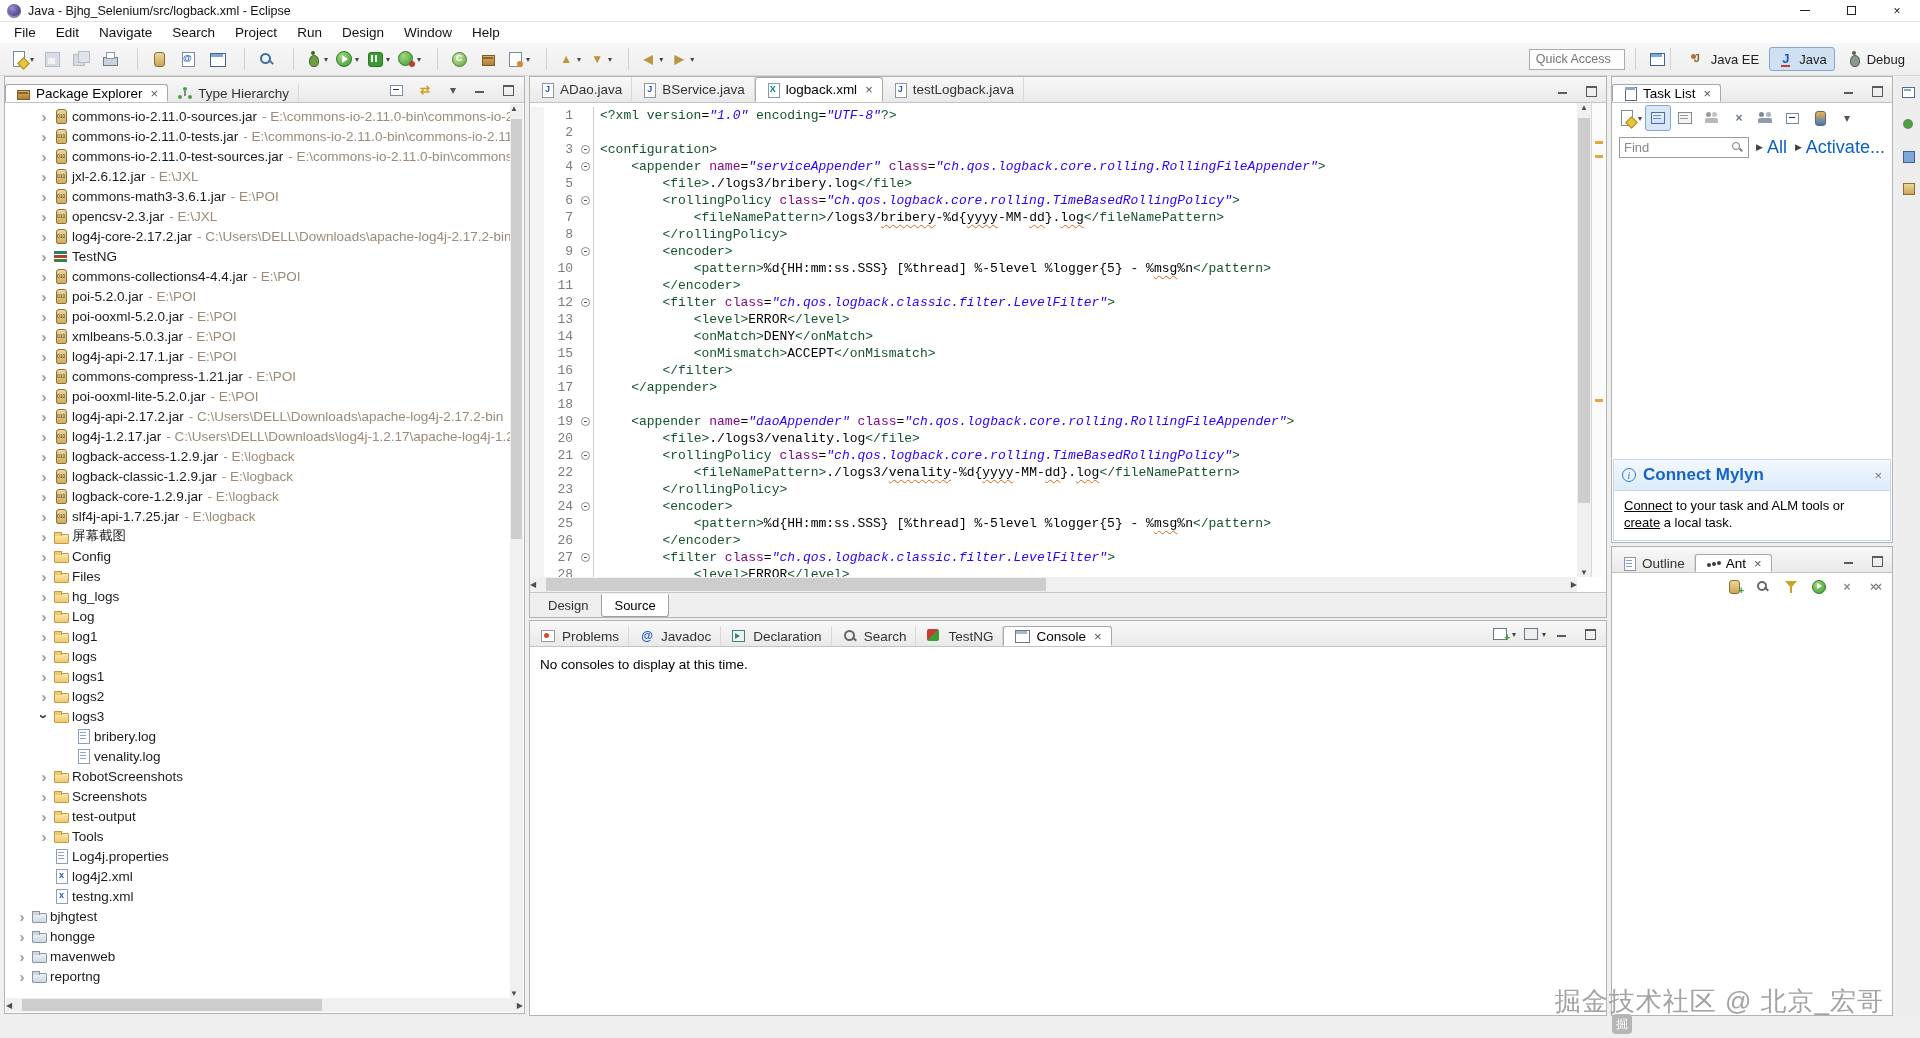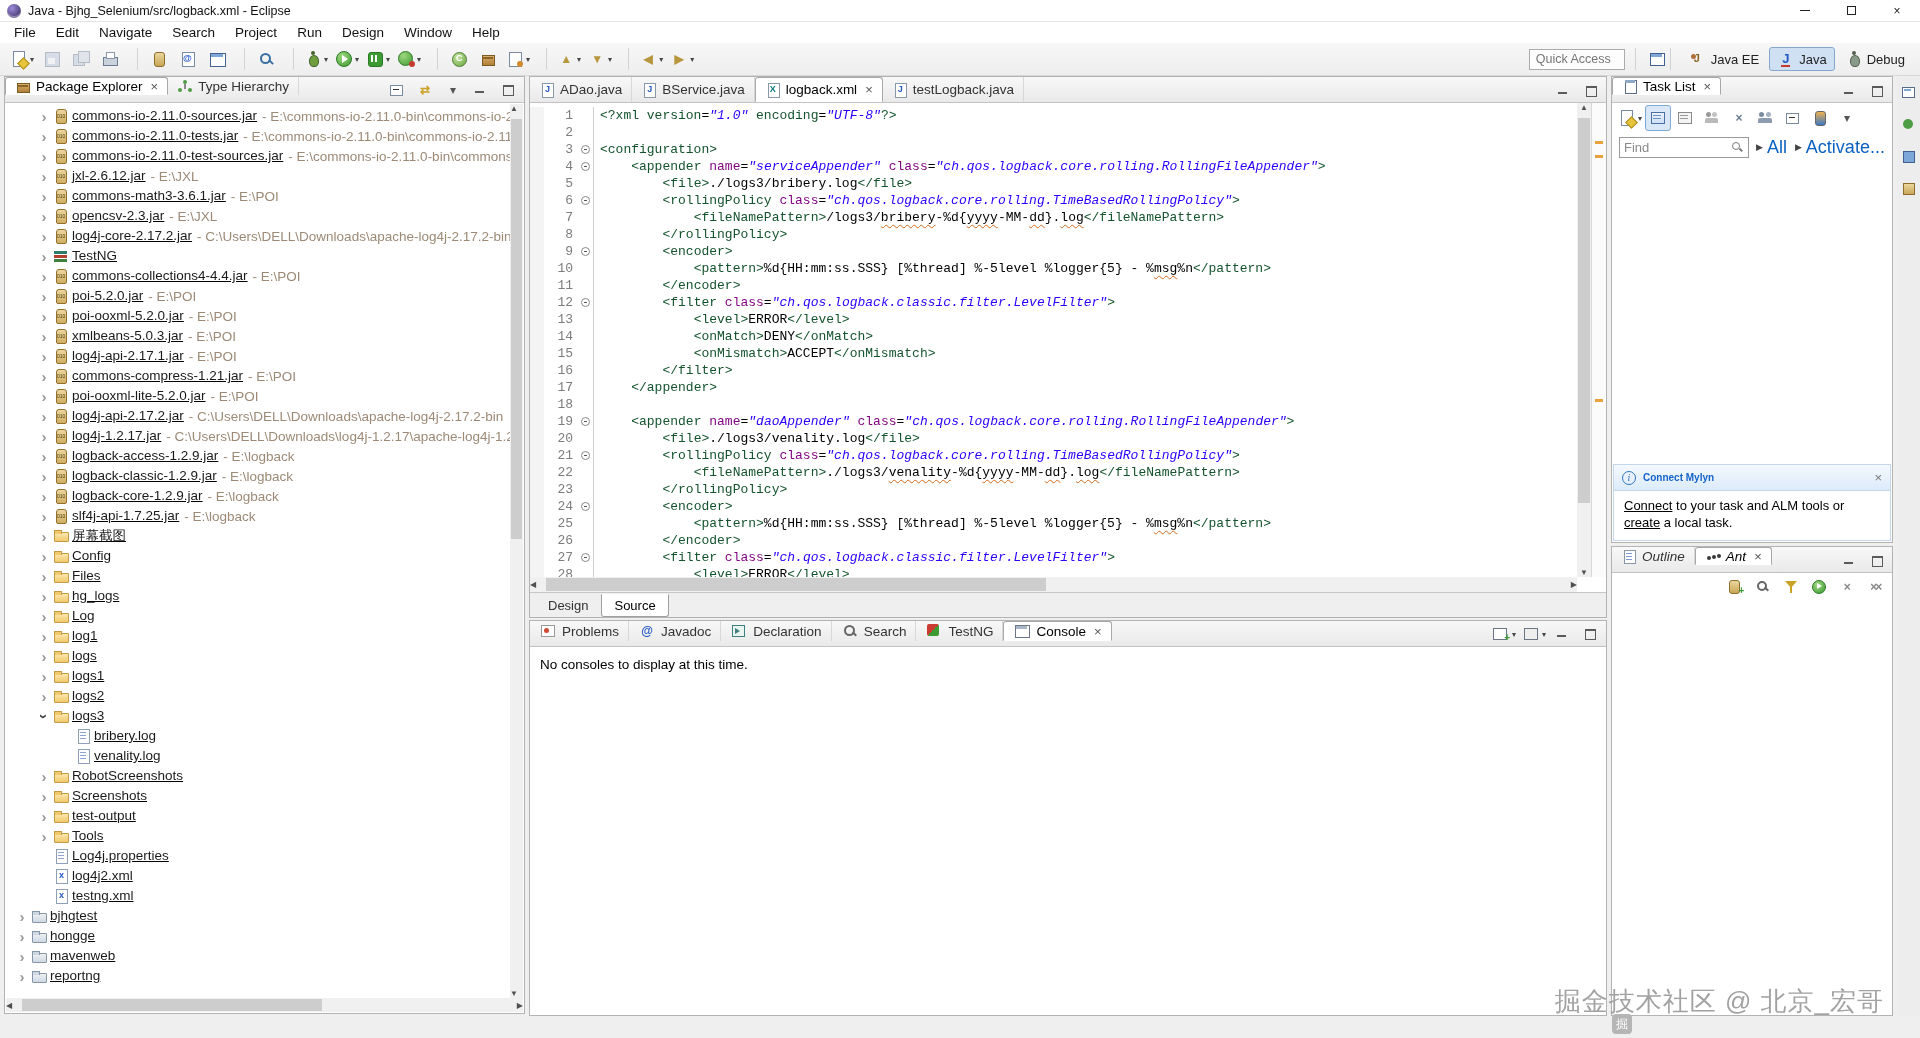--- a/index.html
+++ b/index.html
@@ -73,21 +73,21 @@
   .ic-debugp::before { left:5px; top:5px; width:8px; height:10px; background:#8a9a8a; border:1px solid #55614f; border-radius:50% 50% 45% 45%; }
   .ic-debugp::after { left:7px; top:1px; width:4px; height:4px; background:#55614f; border-radius:50%; }
 
   .qa-box { width:96px; height:21px; border:1px solid #ababab; background:#fdfdfd; color:#757575; font-size:12.5px; display:flex; align-items:center; padding-left:6px; margin-right:10px; }
   .persp { display:flex; align-items:center; gap:4px; padding:2px 7px; font-size:13px; color:#222; border-radius:3px; margin-left:3px; }
   .persp.active { background:#cfe0f2; border:1px solid #86a7cc; }
   .right-cluster { margin-left:auto; display:flex; align-items:center; }
 
   
   .panel { background:#fff; border:1px solid #b3b3b3; }
-  .vtabrow { position:absolute; left:0; top:0; right:0; height:26px; background:linear-gradient(#f8f8f8,#e9e9e9); border-bottom:1px solid #c3c3c3; display:flex; align-items:flex-start; }
+  .vtabrow { position:absolute; left:0; top:0; right:0; height:26px; background:linear-gradient(#f8f8f8,#e9e9e9); border-bottom:1px solid #c3c3c3; display:flex; align-items:flex-end; }
   .vtab { display:flex; align-items:center; gap:5px; padding:0 9px; font-size:13.5px; color:#333; border-right:1px solid #d8d8d8; white-space:nowrap; }
   .vtab.active { background:#fff; border:1px solid #a8a8a8; border-bottom:1px solid #fff; border-radius:3px 3px 0 0; color:#000; }
   .tclose { font-size:13px; color:#555; margin-left:3px; }
   .hdr-icons { position:absolute; right:2px; top:0; height:26px; display:flex; align-items:center; gap:2px; }
   .ic16 { position:relative; width:16px; height:16px; display:inline-block; flex:none; }
   .ic16::before,.ic16::after { content:""; position:absolute; }
   .mm-min::after { left:3px; top:10px; width:9px; height:2px; background:#5a5a5a; }
   .mm-max::after { left:3px; top:4px; width:9px; height:8px; border:1px solid #5a5a5a; border-top-width:2px; }
   .ic-collapse::before { left:2px; top:4px; width:11px; height:9px; border:1px solid #7a8aa0; background:#fff; }
   .ic-collapse::after { left:5px; top:8px; width:6px; height:1px; background:#333; }
@@ -103,21 +103,21 @@
   .vt-task::after { left:3px; top:2px; width:10px; height:3px; background:#8fa8c8; }
   .vt-outline::before { left:3px; top:2px; width:10px; height:12px; background:#fff; border:1px solid #8898a8; }
   .vt-outline::after { left:5px; top:5px; width:6px; height:7px; background:repeating-linear-gradient(#7f9bd1 0 1px,transparent 1px 3px); }
   .vt-ant::before { left:2px; top:8px; width:4px; height:4px; background:#3a3a3a; border-radius:50%; box-shadow:5px -1px 0 #3a3a3a, 10px -2px 0 #3a3a3a; }
 
   
   .ptree { position:absolute; left:1px; right:14px; top:27px; bottom:15px; overflow:hidden; padding-top:2px; background:#fff; }
   .trow { height:20px; display:flex; align-items:center; white-space:nowrap; overflow:hidden; font-size:13.5px; }
   .chev { width:16px; flex:none; display:inline-flex; align-items:center; justify-content:center; color:#9a9a9a; font-size:15px; font-weight:bold; line-height:1; }
   .chev.exp { transform:rotate(90deg); color:#3b3b3b; }
-  .twrap { display:inline-flex; align-items:flex-start; padding:1px 3px 1px 1px;text-decoration:underline; }
+  .twrap { display:inline-flex; align-items:flex-end; padding:1px 3px 1px 1px; }
   .twrap.sel { background:#d8d8d8; outline:1px solid #c2c2c2; }
   .tlabel { margin-left:3px; color:#1a1a1a; }
   .tpath { color:#9c8a77; margin-left:2px; }
   .ti { position:relative; width:16px; height:16px; flex:none; }
   .ti::before,.ti::after { content:""; position:absolute; }
   .ti-jar::before { left:3px; top:1px; width:9px; height:13px; background:linear-gradient(#ecd79e,#cfae62); border:1px solid #93702c; border-radius:3px 3px 2px 2px; }
   .ti-jar::after { content:"010"; left:4px; top:5px; font-size:5px; color:#4a3b12; }
   .ti-folder::before { left:1px; top:5px; width:13px; height:8px; background:linear-gradient(#fbe7ae,#f0c96c); border:1px solid #c49a45; border-radius:1px; }
   .ti-folder::after { left:1px; top:3px; width:6px; height:3px; background:#f0c96c; border:1px solid #c49a45; border-bottom:none; }
   .ti-proj::before { left:1px; top:5px; width:13px; height:8px; background:linear-gradient(#eef1f5,#cfd8e2); border:1px solid #8795a8; border-radius:1px; }
@@ -194,21 +194,21 @@
   .ic-focus::after { left:2px; top:9px; width:13px; height:5px; background:#b9b9b9; border-radius:2px 2px 0 0; }
   .ic-hide { color:#6a7b90; font-weight:bold; font-size:13px; }
   .ic-people::before { left:2px; top:3px; width:5px; height:5px; background:#7a8aa0; border-radius:50%; box-shadow:7px 0 0 #a5b2c2; }
   .ic-people::after { left:1px; top:9px; width:14px; height:5px; background:#8d9cb0; border-radius:2px 2px 0 0; }
   .ic-sync::before { left:4px; top:2px; width:9px; height:13px; background:linear-gradient(#f0b14f,#3a79c4); border:1px solid #666; border-radius:3px; }
 
   
   .mylyn { position:absolute; left:1px; right:1px; bottom:1px; border:1px solid #c4d6ea; }
   .mylyn-hdr { display:flex; align-items:center; gap:7px; padding:5px 8px; background:linear-gradient(#f3f8fe,#dcebfa); border-bottom:1px solid #c4d6ea; }
   .ic-info { width:14px; height:14px; border:1px solid #2f76c0; border-radius:50%; color:#2f76c0; display:flex; align-items:center; justify-content:center; font-size:10px; font-style:italic; font-family:"Liberation Serif",serif; flex:none; }
-  .mylyn-title { color:#1464c8; font-weight:bold; font-size:10px; }
+  .mylyn-title { color:#1464c8; font-weight:bold; font-size:17px; }
   .mylyn-x { margin-left:auto; color:#777; font-size:13px; }
   .mylyn-body { padding:6px 10px 9px 10px; font-size:13px; line-height:17px; background:#fff; }
   .mlink { color:#000000; text-decoration:underline; }
 
   
   .ant-toolbar { position:absolute; right:4px; top:28px; height:24px; display:flex; align-items:center; gap:2px; }
   .ic-addbuild::before { left:3px; top:2px; width:9px; height:12px; background:linear-gradient(#ecd79e,#c8a657); border:1px solid #8d6d2a; border-radius:3px; }
   .ic-addbuild::after { content:"+"; right:0; bottom:0; color:#3c9b32; font-weight:bold; font-size:10px; }
   .ic-searchsm::before { left:3px; top:3px; width:6px; height:6px; border:2px solid #666; border-radius:50%; }
   .ic-searchsm::after { left:10px; top:10px; width:5px; height:2px; background:#666; transform:rotate(45deg); }
@@ -1109,21 +1109,21 @@
       <span class="mylyn-title">Connect Mylyn</span>
       <span class="mylyn-x">×</span>
     </div>
     <div class="mylyn-body">
       <span class="mlink">Connect</span><span> to your task and ALM tools or</span><br>
       <span class="mlink">create</span><span> a local task.</span>
     </div>
   </div>
 </div>
 
-<div class="abs panel" style="left:1611px;top:546px;width:282px;height:470px;font-style:italic;">
+<div class="abs panel" style="left:1611px;top:546px;width:282px;height:470px;">
   <div class="vtabrow">
     <span id="outline-tabs" style="display:flex">
         <div class="vtab">
           <span class="ic16 vt-outline"></span>
           <span class="vtlabel">Outline</span>
         </div>
         <div class="vtab active">
           <span class="ic16 vt-ant"></span>
           <span class="vtlabel">Ant</span>
           <span class="tclose">×</span>

